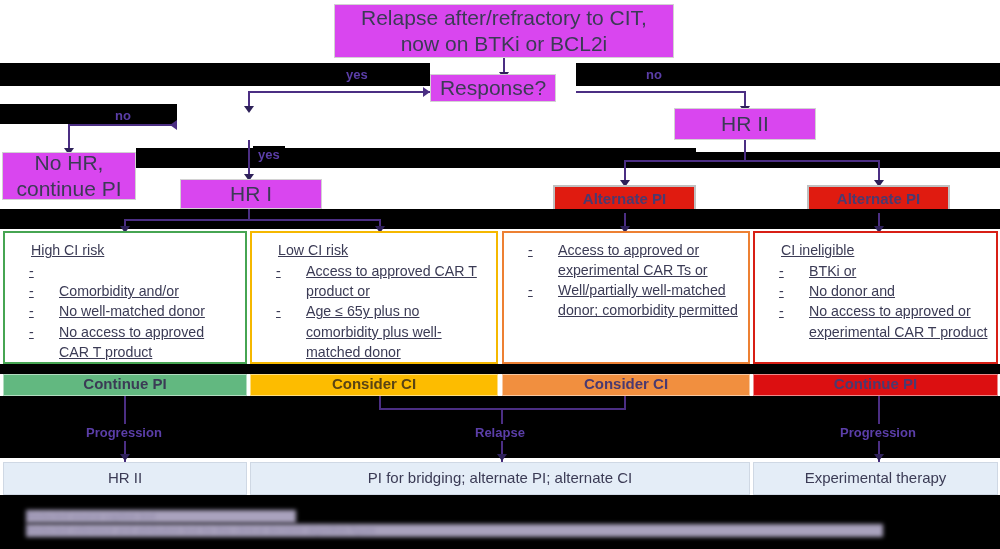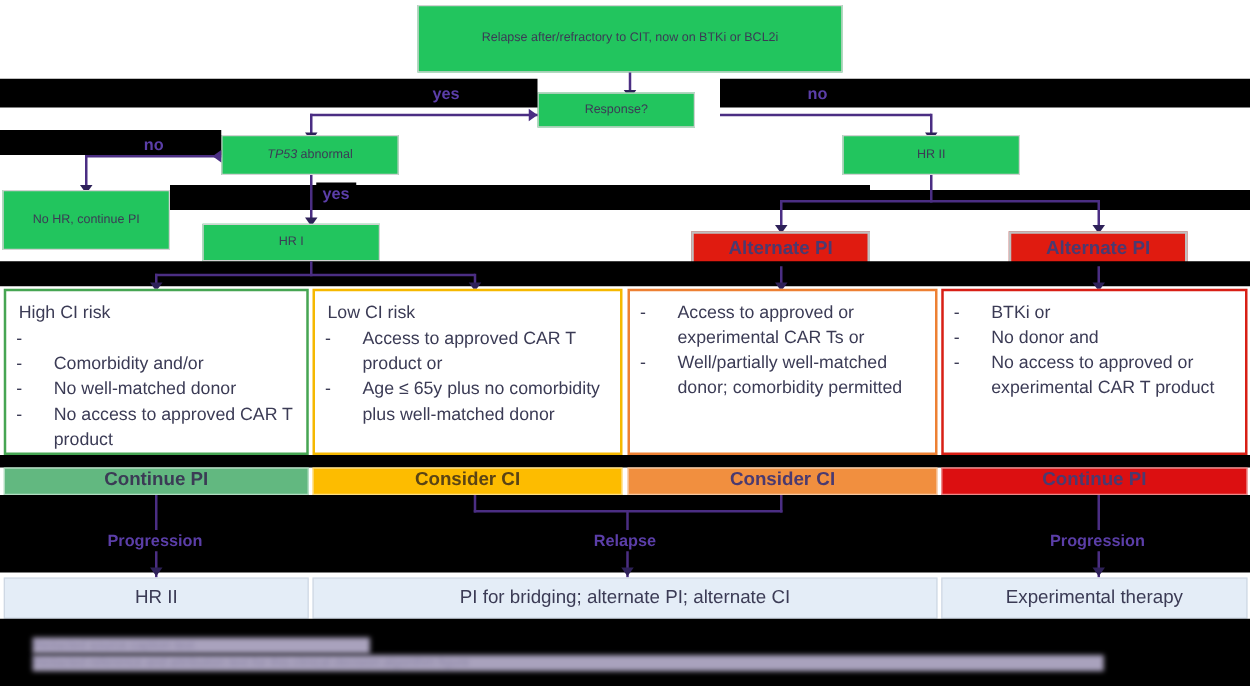--- a/index.html
+++ b/index.html
@@ -10,36 +10,36 @@
   }
   #canvas{position:absolute;inset:0;}
 
   
   .node{
     position:absolute;box-sizing:border-box;
     display:flex;align-items:center;justify-content:center;
     text-align:center;line-height:1.22;
   }
   .grey-node{
-    background:#22c55e;border:1px solid #d2d2d2;
-    color:#3b3b55;font-size:10px;
+    background:#d946ef;border:1px solid #d2d2d2;
+    color:#3b3b55;font-size:21px;
   }
   .lightblue-node{
     background:#e4edf7;border:1px solid #cfd8e4;
     color:#3b3b55;font-size:15px;
   }
   .red-node{
     background:#e01b10;border:2px solid #c0c0c0;
     color:#4a3a70;font-size:15px;font-weight:bold;
   }
 
   
   .crit{
     position:absolute;box-sizing:border-box;background:#ffffff;
-    padding:7px 8px 4px 8px;font-size:14.2px;line-height:1.42;color:#3b3b55;
+    padding:7px 8px 4px 24px;font-size:14.2px;line-height:1.42;color:#3b3b55;text-decoration:underline;
   }
   .crit .title{margin:0 0 1px 2px;}
   .crit ul{list-style:none;margin:0;padding:0;}
   .crit li{
     display:flex;align-items:flex-start;margin:0;
   }
   .crit li .dash{width:30px;flex:0 0 30px;}
   .crit li .txt{flex:1 1 auto;}
 
   
@@ -110,25 +110,20 @@
   <div class="arw-r" style="left:423px;top:87px;"></div>
   <div class="ln v" style="left:248px;top:91px;height:17px;"></div>
   <div class="arw" style="left:244px;top:106px;"></div>
   <div class="edge-label" style="left:341px;top:66px;">yes</div>
 
   <div class="ln h" style="left:576px;top:91px;width:169px;"></div>
   <div class="ln v" style="left:744px;top:91px;height:17px;"></div>
   <div class="arw" style="left:740px;top:106px;"></div>
   <div class="edge-label" style="left:641px;top:66px;">no</div>
 
-  <div class="node grey-node" style="left:177px;top:108px;width:142px;height:32px;">
-    <span>
-      <em>TP53</em><span> abnormal</span>
-    </span>
-  </div>
 
   <div class="node grey-node" style="left:674px;top:108px;width:142px;height:32px;">
     <span>HR II</span>
   </div>
 
   <div class="redact" style="left:0px;top:104px;width:177px;height:20px;"></div>
   <div class="ln h" style="left:68px;top:124px;width:109px;"></div>
   <div class="arw-l" style="left:170px;top:120px;"></div>
   <div class="ln v" style="left:68px;top:124px;height:26px;"></div>
   <div class="arw" style="left:64px;top:148px;"></div>
@@ -136,21 +131,21 @@
 
   <div class="node grey-node" style="left:2px;top:152px;width:134px;height:48px;padding:16px 8px;">
     <span>No HR, continue PI</span>
   </div>
 
   <div class="redact" style="left:136px;top:148px;width:560px;height:20px;"></div>
   <div class="ln v" style="left:248px;top:140px;height:36px;"></div>
   <div class="arw" style="left:244px;top:174px;"></div>
   <div class="edge-label" style="left:253px;top:146px;">yes</div>
 
-  <div class="node grey-node" style="left:162px;top:179px;width:142px;height:30px;">
+  <div class="node grey-node" style="left:180px;top:179px;width:142px;height:30px;">
     <span>HR I</span>
   </div>
 
   <div class="redact" style="left:540px;top:152px;width:460px;height:16px;"></div>
   <div class="ln v" style="left:744px;top:140px;height:22px;"></div>
   <div class="ln h" style="left:624px;top:160px;width:256px;"></div>
   <div class="ln v" style="left:624px;top:160px;height:22px;"></div>
   <div class="arw" style="left:620px;top:180px;"></div>
   <div class="ln v" style="left:878px;top:160px;height:22px;"></div>
   <div class="arw" style="left:874px;top:180px;"></div>
@@ -216,20 +211,21 @@
           <span class="txt">Access to approved or experimental CAR Ts or</span>
         </li>
       <li>
           <span class="dash">-</span>
           <span class="txt">Well/partially well-matched donor; comorbidity permitted</span>
         </li>
     </ul>
   </div>
 
   <div class="crit" style="left:753px;top:231px;width:245px;height:133px;border:2px solid #d81f15;">
+    <div class="title">CI ineligible</div>
     <ul>
       <li>
           <span class="dash">-</span>
           <span class="txt">BTKi or</span>
         </li>
       <li>
           <span class="dash">-</span>
           <span class="txt">No donor and</span>
         </li>
       <li>

